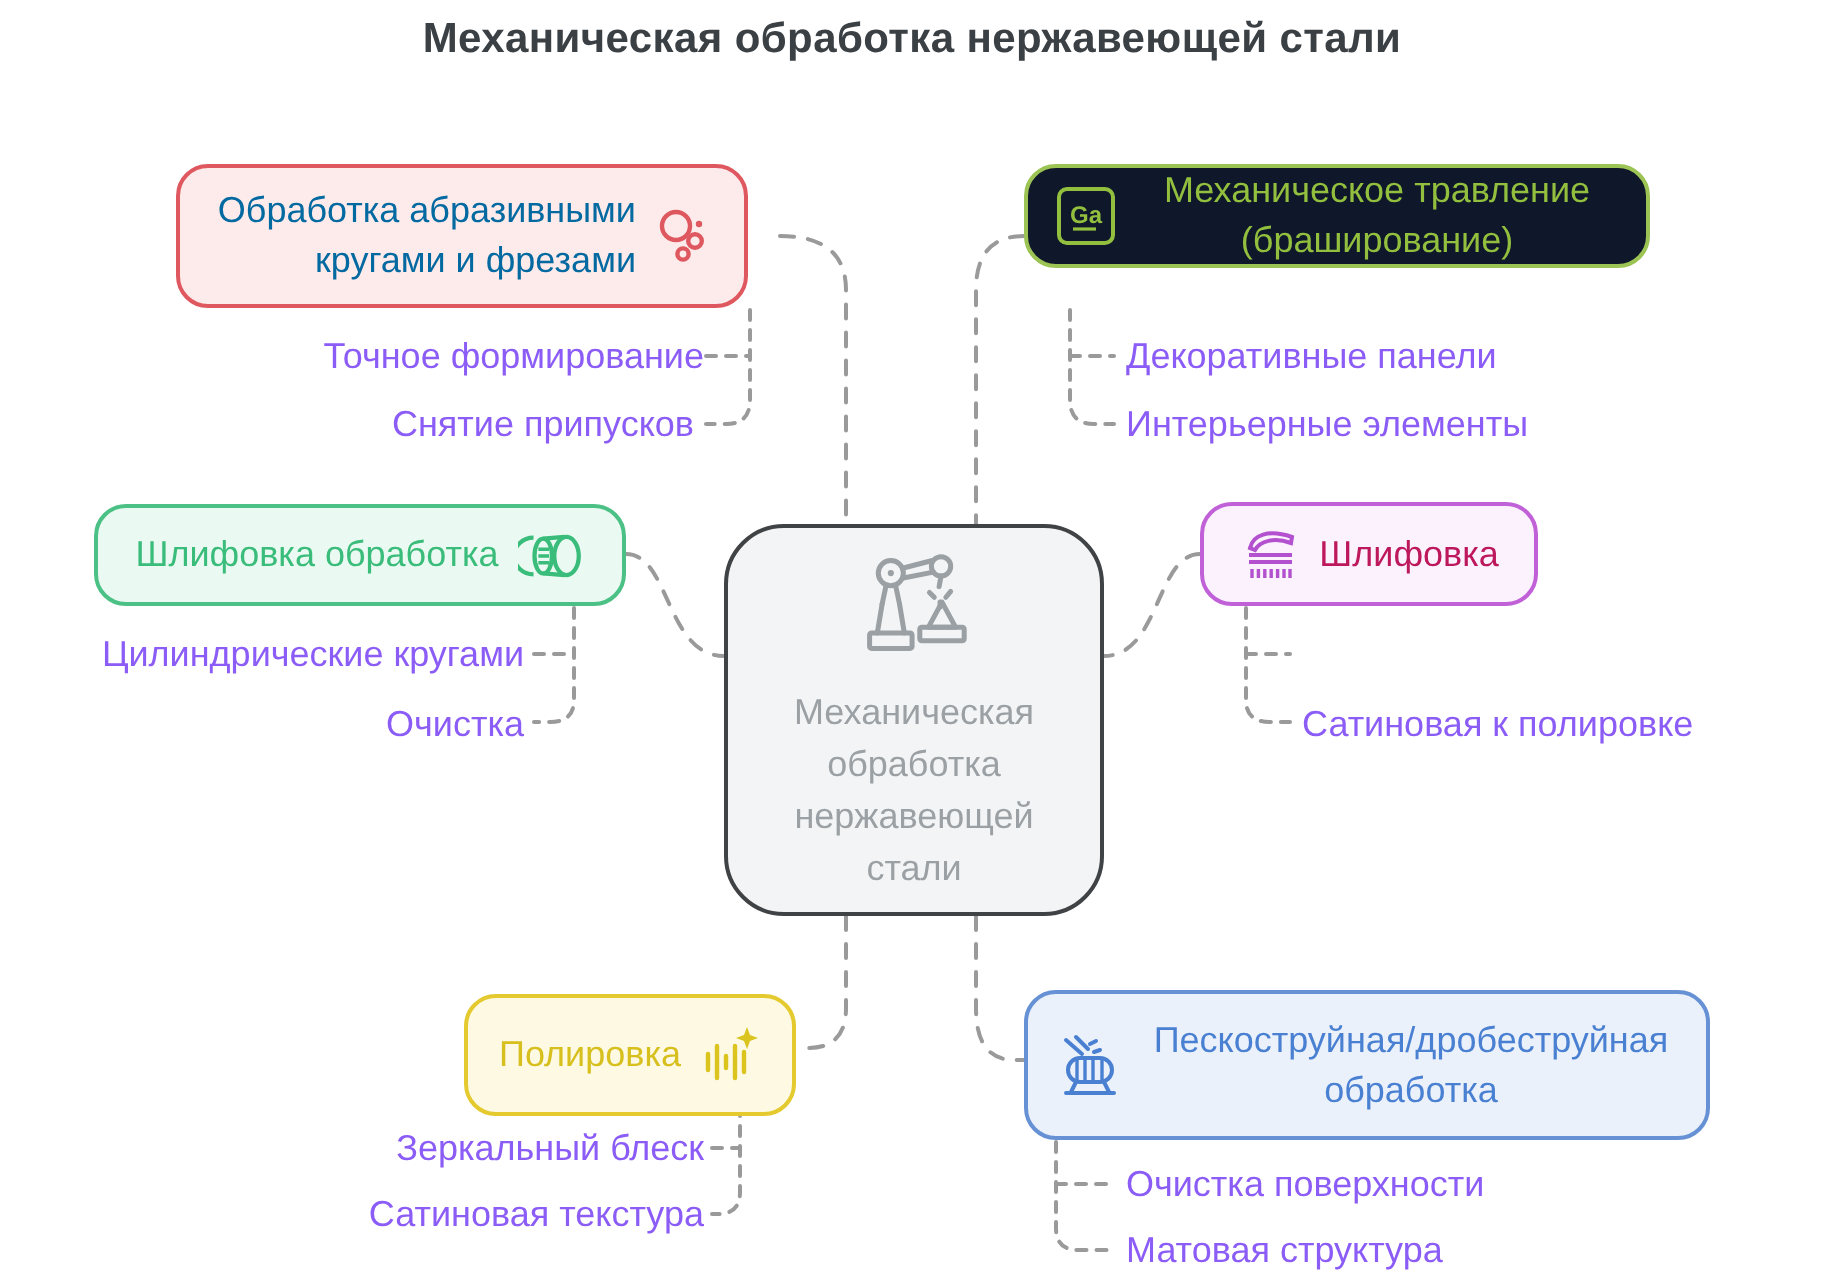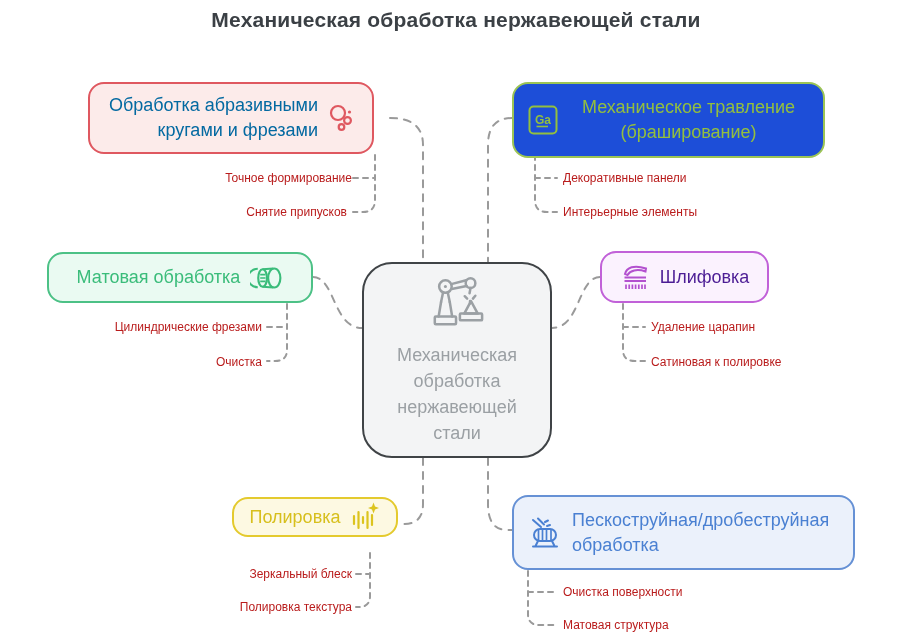--- a/index.html
+++ b/index.html
@@ -20,39 +20,39 @@
   .node{
     position:absolute;box-sizing:border-box;border-radius:16px;border:2px solid;
     display:flex;align-items:center;justify-content:center;gap:10px;
     font-size:18px;line-height:25px;padding:6px 14px;
   }
   .node .lbl{white-space:normal;}
   .node svg{flex:0 0 auto;display:block;}
 
   .node-red{left:88px;top:82px;width:286px;height:72px;border-color:#df5860;background:#fcebea;color:#0369a1;}
   .node-red .lbl{text-align:right;max-width:235px;}
-  .node-green{left:512px;top:82px;width:313px;height:76px;border-color:#9cc455;background:#1d4ed8;color:#93bf3e;}
+  .node-green{left:512px;top:82px;width:313px;height:52px;border-color:#9cc455;background:#0f172a;color:#93bf3e;}
   .node-green .lbl{text-align:center;max-width:250px;}
   .node-teal{left:47px;top:252px;width:266px;height:51px;border-color:#4cc186;background:#eafaf2;color:#3abc7a;}
-  .node-purple{left:600px;top:251px;width:169px;height:52px;border-color:#c161d8;background:#fbf2fe;color:#4c1d95;}
-  .node-yellow{left:232px;top:497px;width:166px;height:40px;border-color:#e4ca2e;background:#fdf9e2;color:#d7bf1d;}
+  .node-purple{left:600px;top:251px;width:169px;height:52px;border-color:#c161d8;background:#fbf2fe;color:#be185d;}
+  .node-yellow{left:232px;top:497px;width:166px;height:61px;border-color:#e4ca2e;background:#fdf9e2;color:#d7bf1d;}
   .node-blue{left:512px;top:495px;width:343px;height:75px;border-color:#6691d5;background:#ebf1fb;color:#4a80d2;}
-  .node-blue .lbl{text-align:left;max-width:280px;}
+  .node-blue .lbl{text-align:center;max-width:280px;}
 
   .node-center{
     position:absolute;left:362px;top:262px;width:190px;height:196px;box-sizing:border-box;
     border:2px solid #3f4346;border-radius:30px;background:#f3f4f5;
     display:flex;flex-direction:column;align-items:center;justify-content:center;gap:8px;
   }
   .node-center .lbl{
     color:#9ba0a4;font-size:18px;line-height:26px;text-align:center;max-width:150px;
   }
 
   .subitem{
-    position:absolute;font-size:12px;color:#b91c1c;white-space:nowrap;line-height:22px;
+    position:absolute;font-size:18px;color:#8b5cf6;white-space:nowrap;line-height:22px;
   }
   .al-r{text-align:right;}
 </style>
 </head>
 <body>
 
 <div id="canvas">
 
   <div class="title">Механическая обработка нержавеющей стали</div>
 
@@ -123,58 +123,57 @@
         <text x="15" y="18.5" text-anchor="middle" stroke="none" fill="#93bf3e" style="font-family:'Liberation Sans',sans-serif;font-size:12px;font-weight:bold">Ga</text>
         <path d="M 8.5 21.5 L 20 21.5" stroke-width="1.6"></path>
       </svg>
     </span>
     <div class="lbl">Механическое травление (браширование)</div>
   </div>
   <div class="subitem" style="left:563px;top:167px">Декоративные панели</div>
   <div class="subitem" style="left:563px;top:201px">Интерьерные элементы</div>
 
   <div class="node node-teal">
-    <div class="lbl">Матовая обработка</div>
+    <div class="lbl">Шлифовка обработка</div>
     <span>
       <svg width="33" height="28" viewBox="0 0 34 28" fill="none" stroke="#3abc7a" stroke-width="2.2">
         <path d="M 8 4.5 A 10 9.5 0 0 0 8 23.5"></path>
         <ellipse cx="13" cy="14" rx="4.5" ry="9"></ellipse>
         <path d="M 10.5 10.5 L 16 10.5 M 10.5 14 L 16 14 M 10.5 17.5 L 16 17.5" stroke-width="1.8"></path>
         <path d="M 13 5 L 24 4.2 M 13 23 L 24 23.8"></path>
         <ellipse cx="25" cy="14" rx="6.3" ry="9.8"></ellipse>
       </svg>
     </span>
   </div>
-  <div class="subitem al-r" style="right:650px;top:316px">Цилиндрические фрезами</div>
+  <div class="subitem al-r" style="right:650px;top:316px">Цилиндрические кругами</div>
   <div class="subitem al-r" style="right:650px;top:351px">Очистка</div>
 
   <div class="node node-purple">
     <span>
       <svg width="30" height="30" viewBox="0 0 30 30" fill="none" stroke="#b351cf" stroke-width="2">
         <path d="M 5 12 C 6.5 5.5 14 2.5 26 6.5 L 25.5 9.5 C 17 6.5 10 8.5 7.5 13 Z"></path>
         <path d="M 4.5 15.5 L 26 15.5 M 4.5 19 L 26 19"></path>
         <path d="M 6 22.5 L 6 27 M 9.2 22.5 L 9.2 27 M 12.4 22.5 L 12.4 27 M 15.6 22.5 L 15.6 27 M 18.8 22.5 L 18.8 27 M 22 22.5 L 22 27 M 25 22.5 L 25 27" stroke-width="1.7"></path>
       </svg>
     </span>
     <div class="lbl">Шлифовка</div>
   </div>
-  <div class="subitem" style="left:651px;top:316px">Удаление царапин</div>
   <div class="subitem" style="left:651px;top:351px">Сатиновая к полировке</div>
 
   <div class="node node-yellow">
     <div class="lbl">Полировка</div>
     <span>
       <svg width="30" height="32" viewBox="0 0 30 32" fill="none" stroke="#dcc41f" stroke-width="2.2" stroke-linecap="round">
         <path d="M 4 15 L 4 23 M 8.5 11 L 8.5 27 M 13 16 L 13 22 M 17.5 11 L 17.5 27 M 22 14 L 22 24"></path>
         <path d="M 23.5 1.5 L 25 5.5 L 29 7 L 25 8.5 L 23.5 12.5 L 22 8.5 L 18 7 L 22 5.5 Z" fill="#dcc41f" stroke="none"></path>
       </svg>
     </span>
   </div>
   <div class="subitem al-r" style="right:560px;top:563px">Зеркальный блеск</div>
-  <div class="subitem al-r" style="right:560px;top:596px">Полировка текстура</div>
+  <div class="subitem al-r" style="right:560px;top:596px">Сатиновая текстура</div>
 
   <div class="node node-blue">
     <span>
       <svg width="34" height="32" viewBox="0 0 34 32" fill="none" stroke="#4a80d2" stroke-width="2" stroke-linecap="round" stroke-linejoin="round">
         <path d="M 5 3 L 13 10 M 10 1.5 L 16 7.5"></path>
         <path d="M 17 5 L 20 3.5 M 19 9 L 22 8"></path>
         <rect x="6" y="12" width="22" height="12" rx="6"></rect>
         <path d="M 10.5 13 L 10.5 23 M 14.5 12.5 L 14.5 23.5 M 18.5 12.5 L 18.5 23.5 M 23 13 L 23 23" stroke-width="1.7"></path>
         <path d="M 10 24 L 7.5 29 M 24 24 L 26.5 29 M 5 29.5 L 29 29.5"></path>
       </svg>

